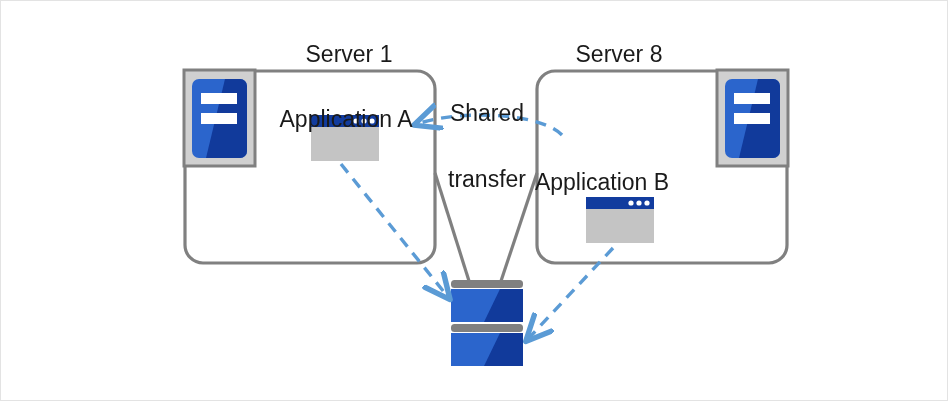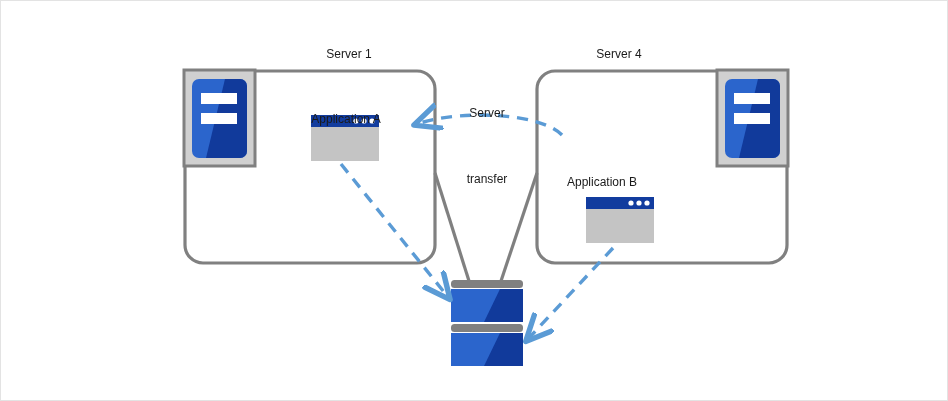--- a/index.html
+++ b/index.html
@@ -22,21 +22,21 @@
   #diagram-svg {
     position: absolute;
     left: 0;
     top: 0;
     width: 948px;
     height: 401px;
   }
   .dgm-label {
     position: absolute;
     color: #1a1a1a;
-    font-size: 12px;
+    font-size: 23px;
     line-height: 22px;
     white-space: pre;
     text-align: center;
     font-family: "Liberation Sans", sans-serif;
   }
   #label-server-1 { left: 243px; top: 42px; width: 210px; }
   #label-server-2 { left: 513px; top: 42px; width: 210px; }
   #label-app-a { left: 225px; top: 88px; width: 240px; margin-top: 19px; }
   #label-app-b { left: 476px; top: 170px; width: 250px; }
   #label-group-transfer { left: 413px; top: 57px; width: 146px; }
@@ -115,25 +115,25 @@
 
     <path d="M340,163 L447,296" fill="none" stroke="#5b9bd5" stroke-width="3.4" stroke-dasharray="11 8" marker-end="url(#arrow-blue)"></path>
 
     <path d="M612,247 L527,338" fill="none" stroke="#5b9bd5" stroke-width="3.4" stroke-dasharray="11 8" marker-end="url(#arrow-blue)"></path>
 
     <path d="M561,134 C540,112 460,108 416,123" fill="none" stroke="#5b9bd5" stroke-width="3.4" stroke-dasharray="11 8" marker-end="url(#arrow-blue)"></path>
   </svg>
 
   <div class="dgm-label" id="label-server-1">Server 1</div>
 
-  <div class="dgm-label" id="label-server-2">Server 4</div>
+  <div class="dgm-label" id="label-server-2">Server 8</div>
 
   <div class="dgm-label" id="label-app-a">Application A</div>
 
   <div class="dgm-label" id="label-app-b">Application B</div>
 
   <div class="dgm-label" id="label-group-transfer">
-    <div>Server</div>
+    <div>Shared</div>
     <div>transfer</div>
   </div>
 
 
 </div>
 
 </body></html>

